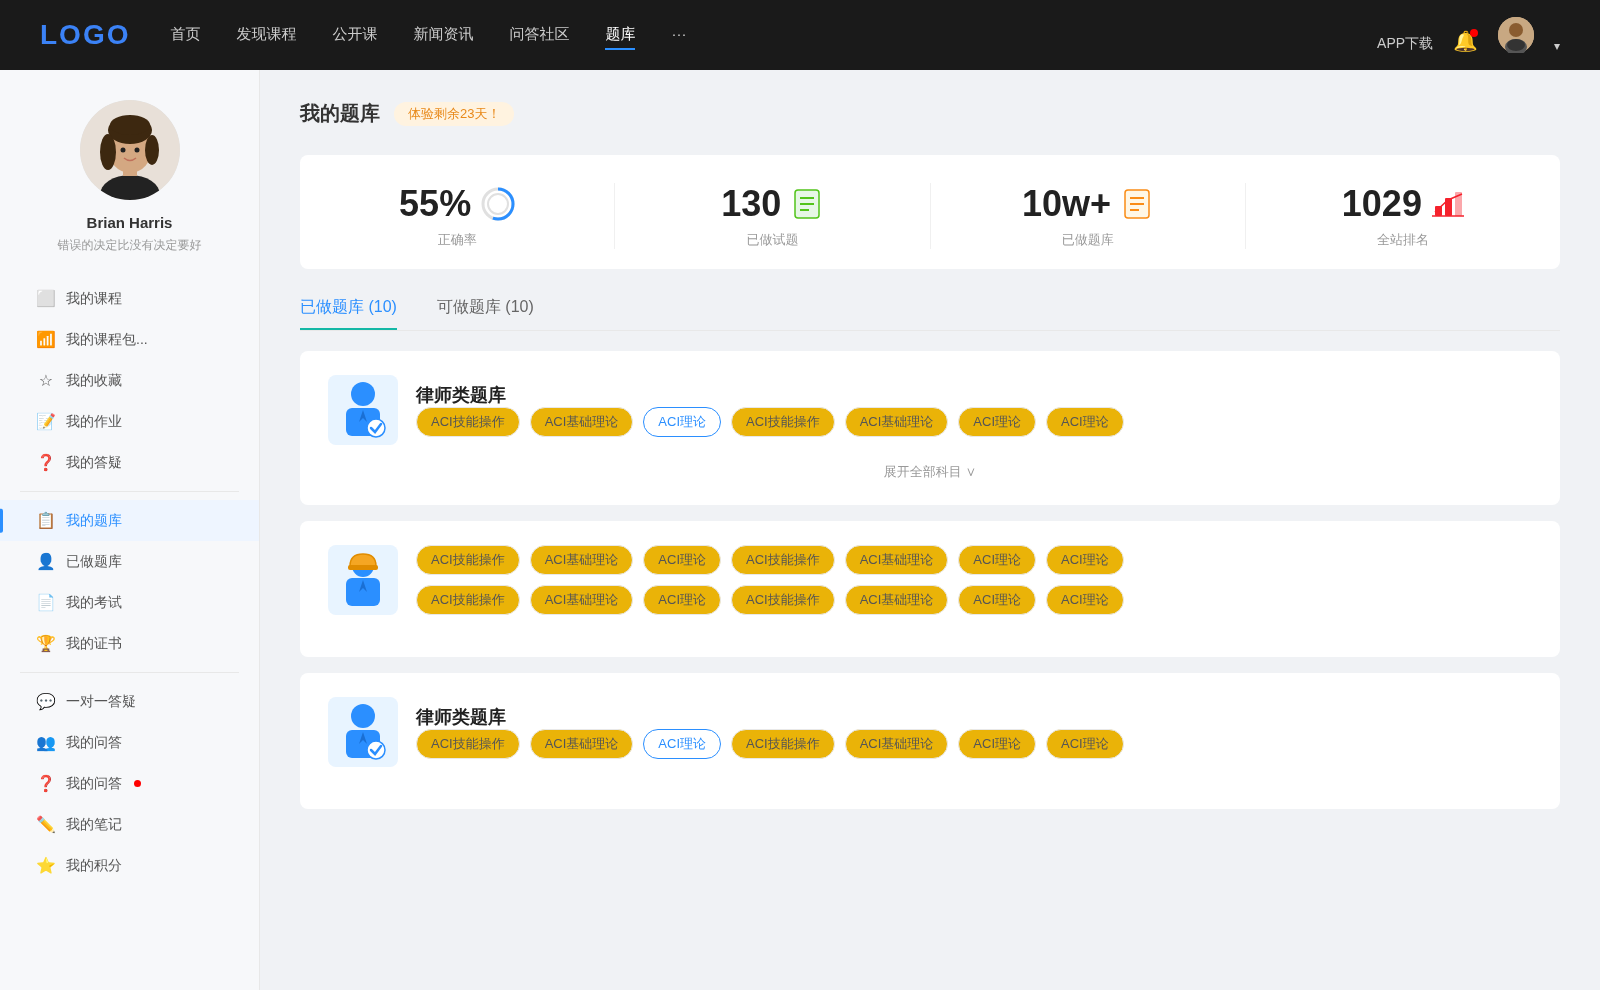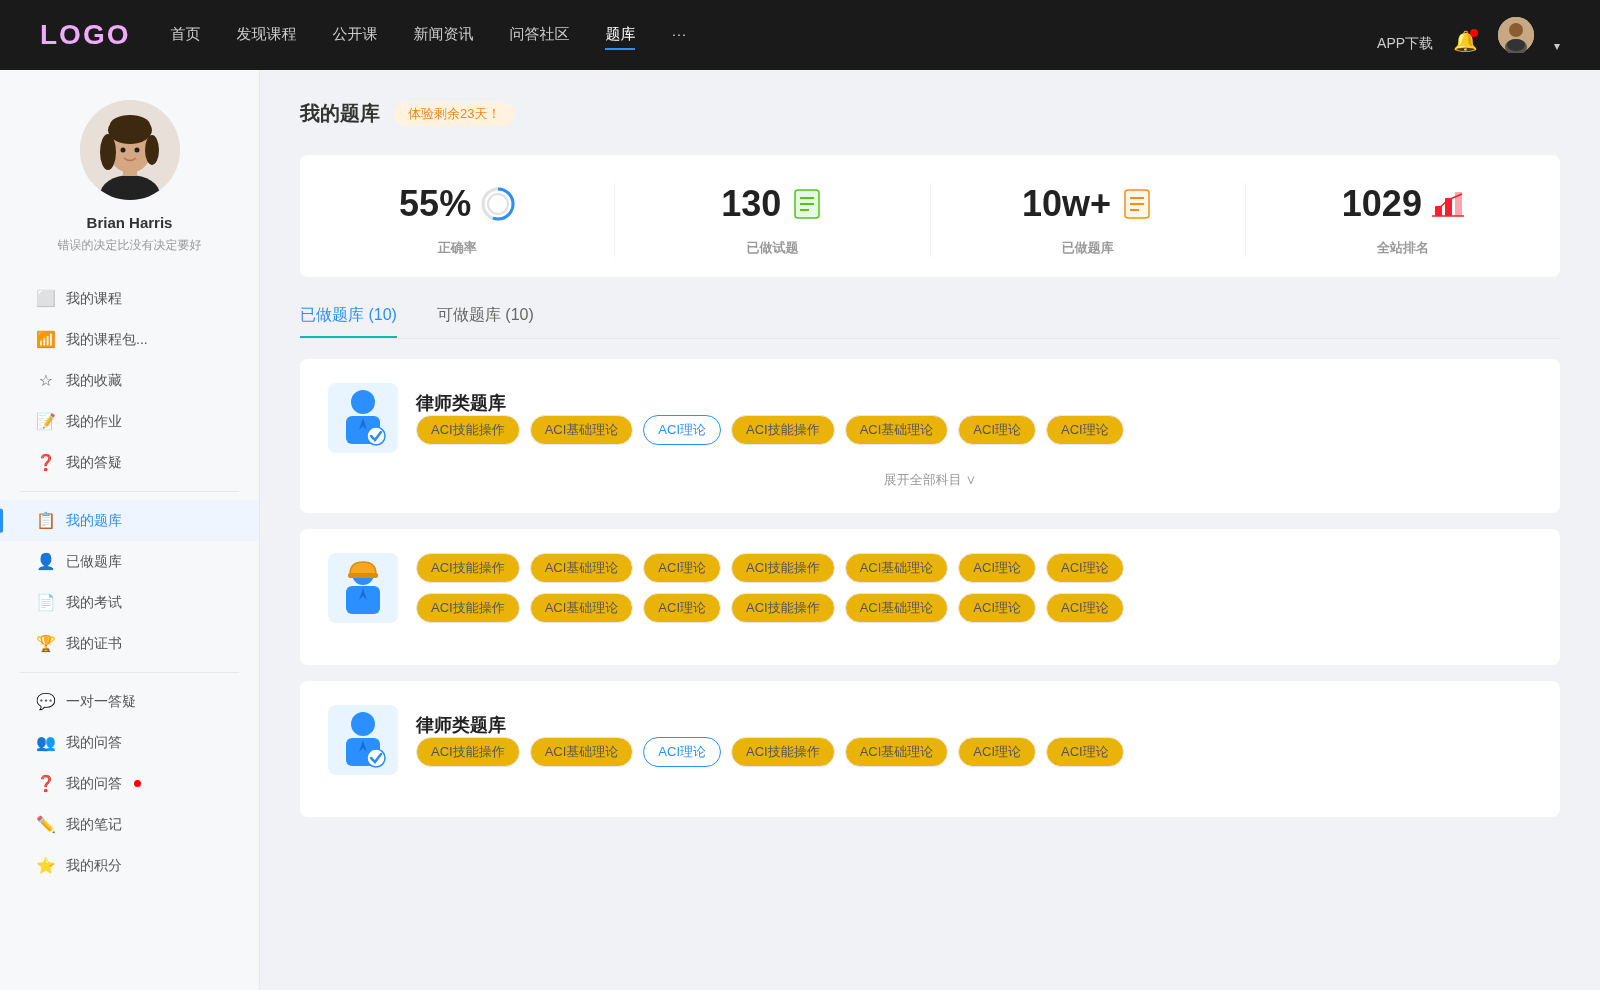--- a/index.html
+++ b/index.html
@@ -1,20 +1,20 @@
 <!DOCTYPE html>
 <html><head>
   <meta charset="utf-8">
   <style>
     * { margin: 0; padding: 0; box-sizing: border-box; }
     body { font-family: 'PingFang SC', 'Microsoft YaHei', sans-serif; background: #f0f2f5; min-height: 990px; }
 
     
     .nav { background: #1a1a1a; height: 70px; display: flex; align-items: center; padding: 0 40px; gap: 40px; }
-    .nav-logo { color: #f0abfc; font-size: 28px; font-weight: 900; letter-spacing: 2px; min-width: 80px; }
+    .nav-logo { color: #3b82f6; font-size: 28px; font-weight: 900; letter-spacing: 2px; min-width: 80px; }
     .nav-links { display: flex; gap: 36px; flex: 1; }
     .nav-link { color: #ccc; font-size: 15px; cursor: pointer; padding: 4px 0; }
     .nav-link.active { color: #fff; border-bottom: 2px solid #2b8fff; }
     .nav-right { display: flex; align-items: flex-end; gap: 20px; }
     .app-download { color: #ccc; font-size: 14px; cursor: pointer; }
     .bell-icon { color: #ccc; font-size: 20px; cursor: pointer; position: relative; }
     .bell-dot { width: 8px; height: 8px; background: red; border-radius: 50%; position: absolute; top: 0; right: 0; }
     .avatar-placeholder { width: 36px; height: 36px; border-radius: 50%; background: linear-gradient(135deg, #c8a882, #e0c9a6); display: flex; align-items: center; justify-content: center; cursor: pointer; }
     .chevron { color: #ccc; font-size: 12px; cursor: pointer; }
 
@@ -35,25 +35,25 @@
     .red-dot { width: 7px; height: 7px; background: red; border-radius: 50%; display: inline-block; margin-left: 2px; vertical-align: middle; }
 
     
     .content { flex: 1; padding: 30px 40px; background: #f0f2f5; }
     .page-header { display: flex; align-items: center; gap: 14px; margin-bottom: 28px; }
     .page-title { font-size: 20px; font-weight: 700; color: #333; }
     .trial-badge { background: #fff3e0; color: #e8891a; border-radius: 20px; padding: 3px 14px; font-size: 13px; }
 
     
     .stats-row { display: flex; gap: 0; background: #fff; border-radius: 8px; padding: 28px 0 20px; margin-bottom: 28px; }
-    .stat-item { flex: 1; text-align: center; border-right: 1px solid #f0f0f0; display: flex; flex-direction: column; align-items: center; gap: 14px; }
+    .stat-item { flex: 1; text-align: center; border-right: 1px solid #f0f0f0; display: flex; flex-direction: column; align-items: center; gap: 6px; }
     .stat-item:last-child { border-right: none; }
     .stat-top { display: flex; align-items: center; gap: 10px; }
     .stat-value { font-size: 36px; font-weight: 700; color: #222; }
-    .stat-label { font-size: 13px; color: #999; font-weight: bold; }
+    .stat-label { font-size: 13px; color: #999; }
 
     
     .tabs-row { display: flex; gap: 40px; margin-bottom: 20px; border-bottom: 1px solid #e8e8e8; padding-bottom: 0; }
     .tab { font-size: 16px; color: #666; cursor: pointer; padding-bottom: 10px; border-bottom: 2px solid transparent; }
     .tab.active { color: #2b8fff; border-bottom: 2px solid #14b8a6; }
 
     
     .qbank-card { background: #fff; border-radius: 8px; padding: 24px 28px; margin-bottom: 16px; }
     .qbank-header { display: flex; align-items: center; gap: 18px; margin-bottom: 18px; }
     .qbank-icon { width: 70px; height: 70px; background: #e8f4ff; border-radius: 8px; display: flex; align-items: center; justify-content: center; flex-shrink: 0; }

